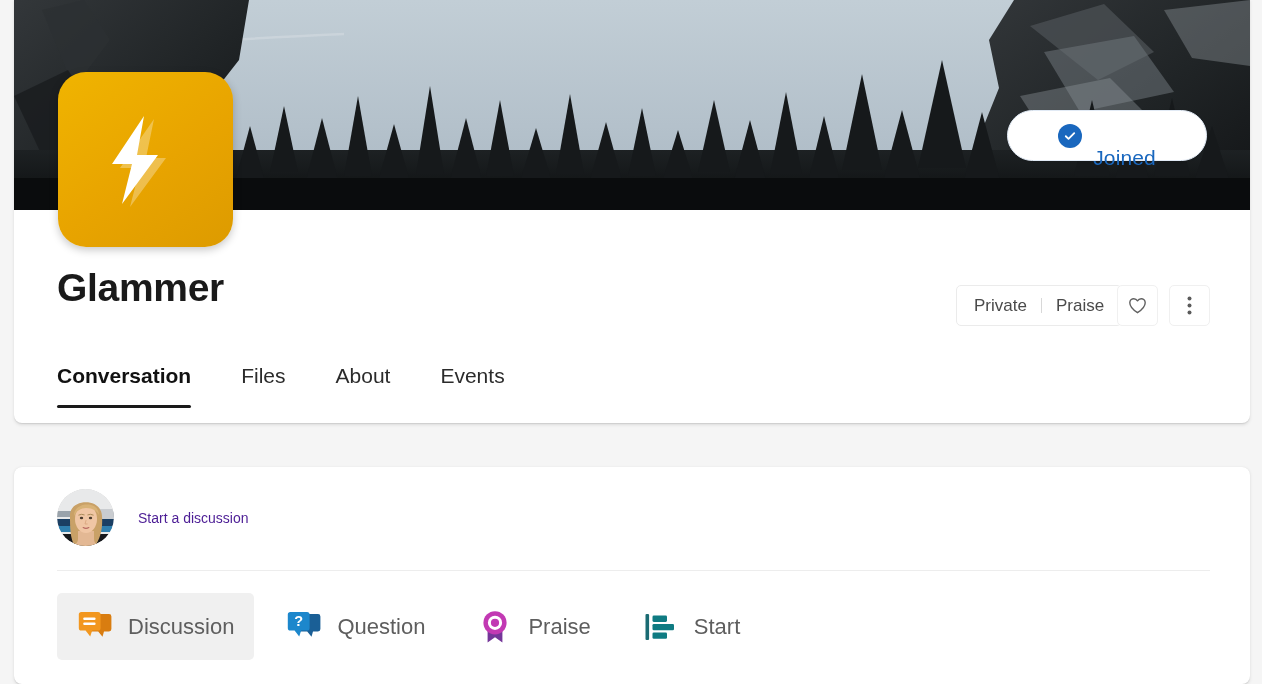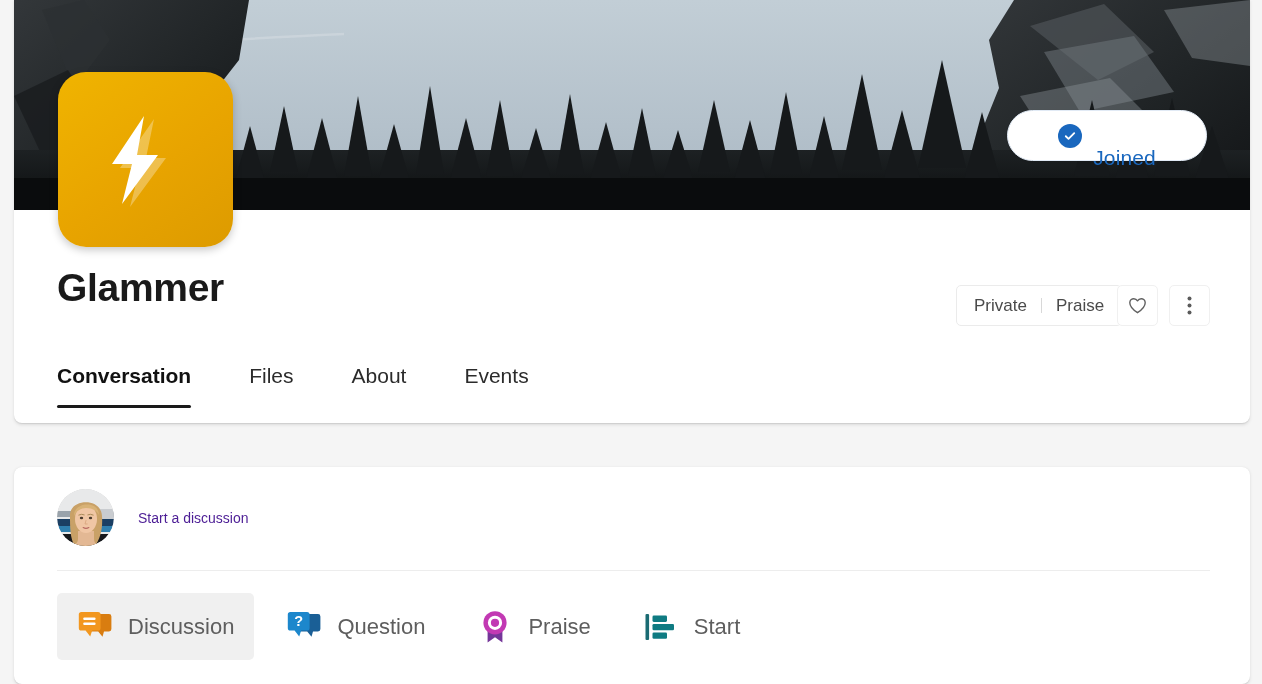--- a/index.html
+++ b/index.html
@@ -152,21 +152,21 @@
   .icon-btn.more { left: 1155px; }
   .icon-btn svg { display: block; }
 
   
   .tabs {
     position: absolute;
     left: 43px;
     top: 362px;
     display: flex;
     align-items: flex-end;
-    gap: 16px;
+    gap: 8px;
   }
   .tab {
     position: relative;
     padding: 0 21px 18px 21px;
     font-size: 21px;
     color: #2b2b2b;
     cursor: pointer;
     line-height: 28px;
     white-space: nowrap;
   }

